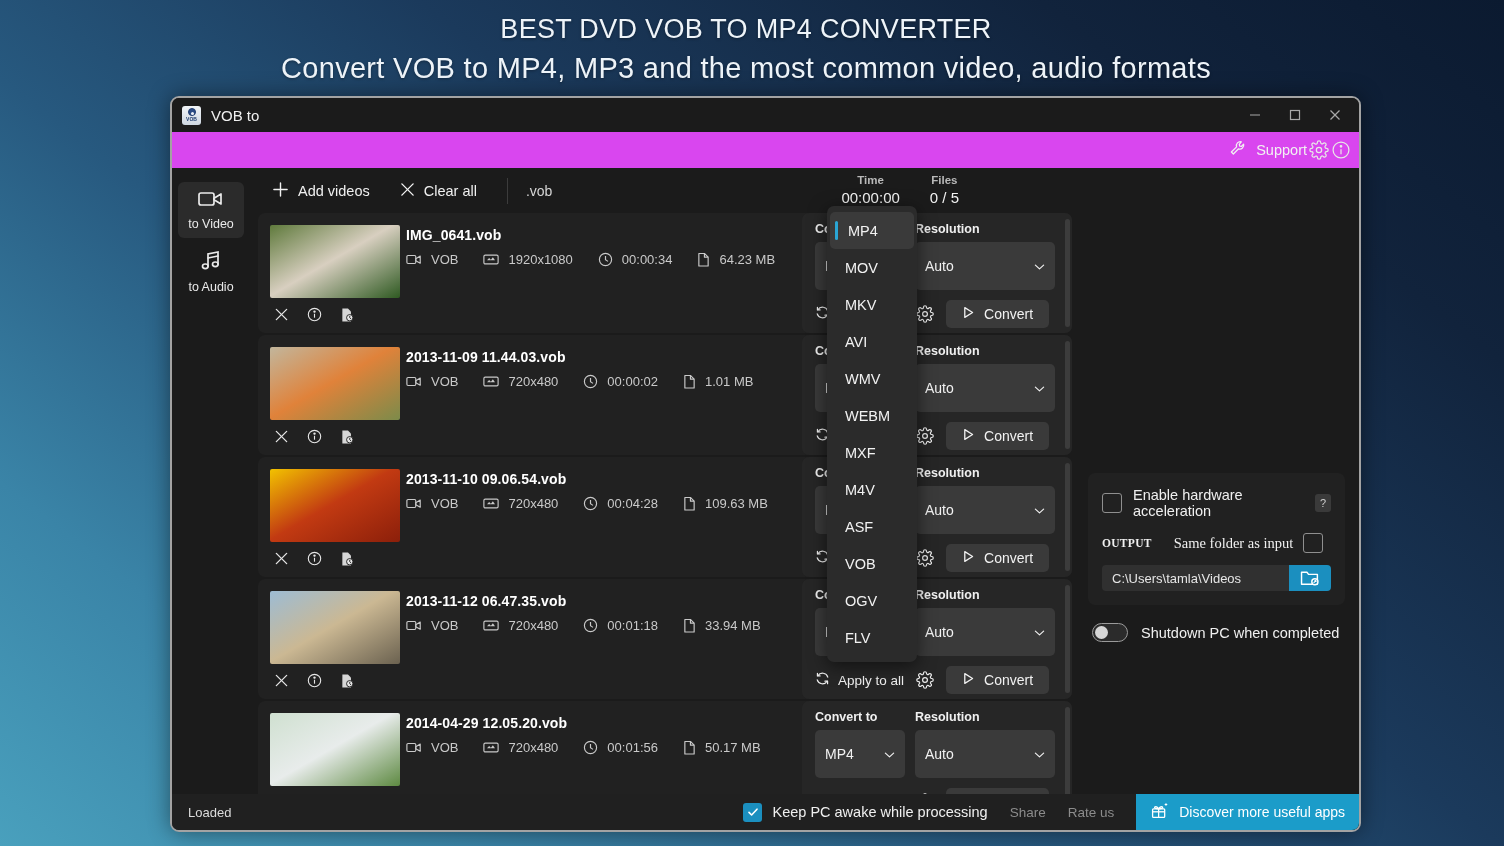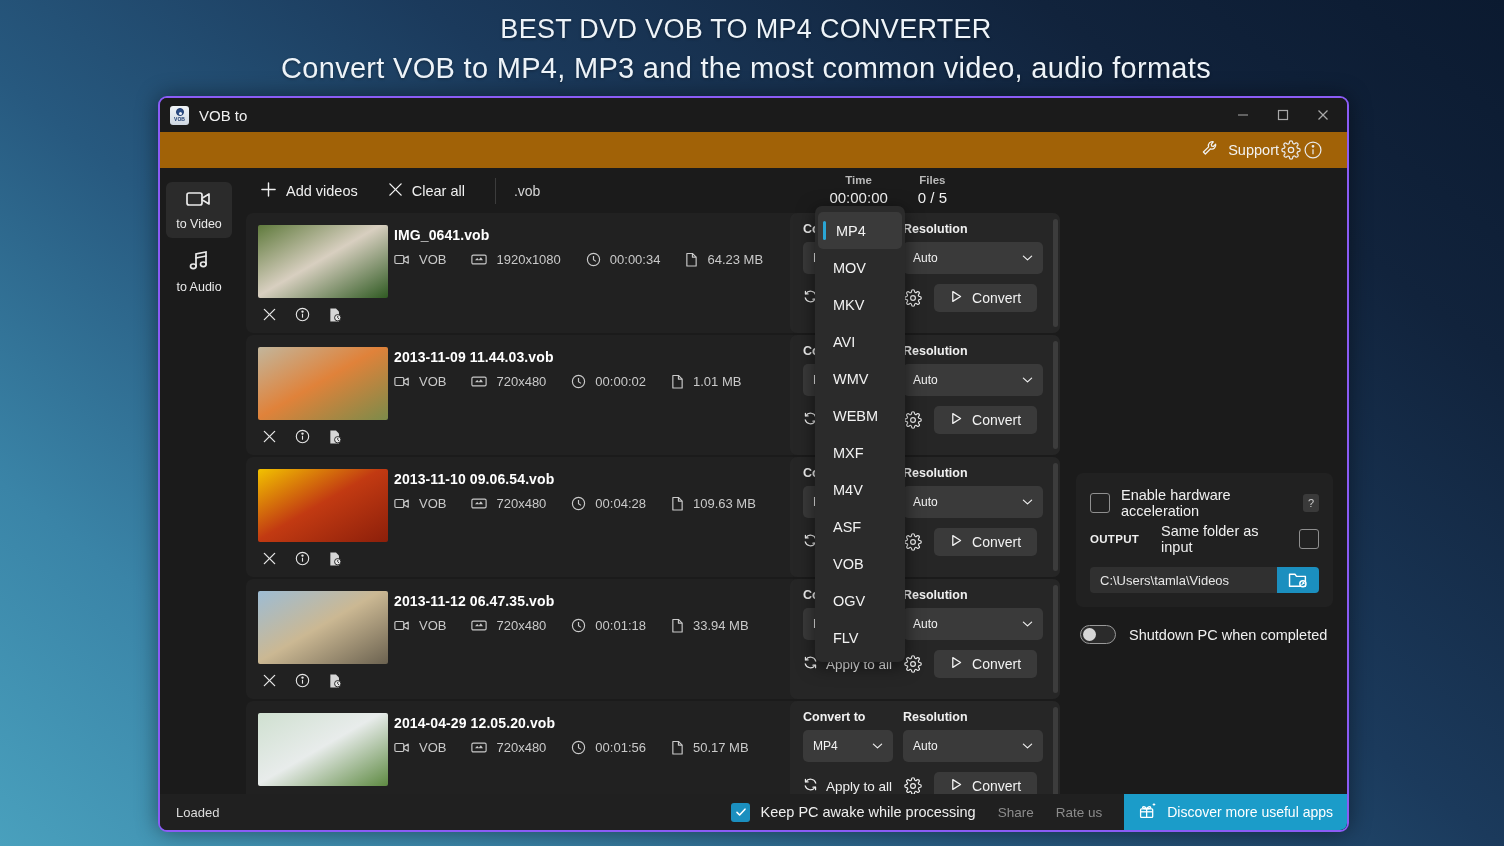--- a/index.html
+++ b/index.html
@@ -22,25 +22,25 @@
     font-weight: 300;
     letter-spacing: .3px;
     text-shadow: 0 1px 3px rgba(0,0,0,.35);
   }
   .promo .l1 { font-size: 27px; line-height: 38px; }
   .promo .l2 { font-size: 29px; line-height: 40px; }
 
   
   .app-window {
     position: absolute;
-    left: 158px; top: 96px;
+    left: 170px; top: 96px;
     width: 1191px; height: 736px;
     background: #1b1b1b;
     border-radius: 9px;
-    border: 2px solid #8b5cf6;
+    border: 2px solid #a3a3a3;
     box-shadow: 0 0 22px rgba(0,0,0,.45);
     overflow: hidden;
     display: flex; flex-direction: column;
   }
 
   
   .titlebar {
     height: 34px; flex: 0 0 34px;
     background: #1b1b1b;
     display: flex; align-items: center;
@@ -70,22 +70,22 @@
     width: 40px; height: 34px; display: flex;
     align-items: center; justify-content: center;
     color: #a8a8a8;
   }
   .wc svg { display: block; }
 
   
   .toolbar-top {
     height: 36px; flex: 0 0 36px;
     display: flex; align-items: center; justify-content: flex-end;
-    padding-right: 24px; gap: 2px;
-    background: #a16207;
+    padding-right: 8px; gap: 2px;
+    background: #d946ef;
   }
   .support-btn { display: flex; align-items: center; gap: 8px; color: #f2f2f2; font-size: 14.5px; }
   .icon-btn { color: #e8e8e8; display: flex; align-items: center; }
 
   
   .app-body { flex: 1; display: flex; min-height: 0; position: relative; }
 
   
   .sidebar {
     width: 78px; flex: 0 0 78px;
@@ -162,23 +162,23 @@
   .conv-panel {
     position: absolute; right: 0px; top: 0px;
     width: 270px; height: 100%;
     background: #262626;
     border-radius: 7px;
     padding: 9px 13px 0 13px;
   }
   .conv-panel .cols { display: flex; gap: 10px; }
   .cp-lab { color: #f0f0f0; font-size: 12.5px; font-weight: bold; margin-bottom: 6px; }
   .sel {
-    height: 32px; border-radius: 5px; background: #3a3a3a;
+    height: 48px; border-radius: 5px; background: #3a3a3a;
     display: flex; align-items: center; justify-content: space-between;
-    padding: 0 10px; color: #f2f2f2; font-size: 12px;
+    padding: 0 10px; color: #f2f2f2; font-size: 14px;
   }
   .sel.sm { width: 90px; }
   .sel.lg { width: 140px; }
   .conv-row2 { display: flex; align-items: center; gap: 12px; margin-top: 10px; }
   .apply-all { display: flex; align-items: center; gap: 8px; color: #efefef; font-size: 13.5px; }
   .gear-sm { color: #efefef; display: flex; }
   .convert-btn {
     display: flex; align-items: center; gap: 9px;
     background: #3a3a3a; border-radius: 5px;
     padding: 6px 16px; color: #f2f2f2; font-size: 14px;
@@ -203,21 +203,21 @@
   .chk {
     width: 20px; height: 20px; border: 1.5px solid #8f8f8f;
     border-radius: 3px; flex: 0 0 20px;
   }
   .sc-text { color: #f0f0f0; font-size: 14.5px; }
   .qmark {
     margin-left: auto; width: 18px; height: 18px; border-radius: 3px;
     background: #3a3a3a; color: #cfcfcf; font-size: 11px;
     display: flex; align-items: center; justify-content: center;
   }
-  .sc-line2 { display: flex; align-items: center; margin-top: 4px; }
+  .sc-line2 { display: flex; align-items: center; margin-top: 14px; font-family: Liberation Serif, serif; }
   .out-lab { color: #f0f0f0; font-size: 11.5px; font-weight: bold; letter-spacing: .3px; }
   .same-folder { margin-left: 22px; color: #f0f0f0; font-size: 14.5px; }
   .sc-line3 { display: flex; margin-top: 12px; height: 26px; }
   .path-box {
     flex: 1; background: #303030; border-radius: 4px 0 0 4px;
     display: flex; align-items: center; padding: 0 10px;
     color: #e6e6e6; font-size: 13px;
   }
   .folder-btn {
     width: 42px; background: #1b8fbf; border-radius: 0 4px 4px 0;

